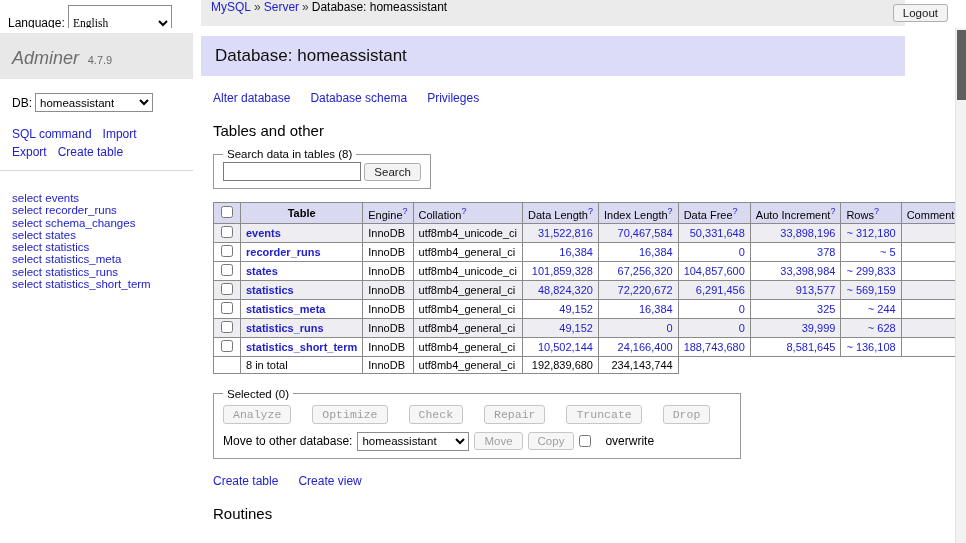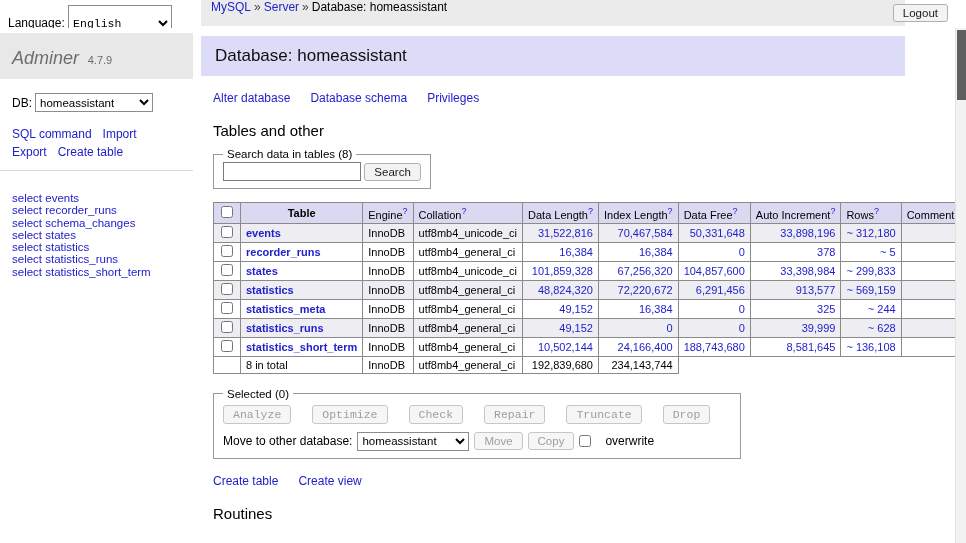--- a/index.html
+++ b/index.html
@@ -7,21 +7,21 @@
   body {
     width: 966px; height: 543px; overflow: hidden; position: relative;
     background: #fff; color: #000;
     font-family: "Liberation Sans", "DejaVu Sans", sans-serif; font-size: 12px;
   }
   a { color: var(--link, #2121cc); text-decoration: none; cursor: pointer; }
 
   
   #topbar { position: absolute; top: 0; left: 0; right: 0; height: 28px; background: #fff; }
   #lang { position: absolute; top: 5px; left: 8px; }
-  #lang select { width: 104px; font-size: 11.5px; font-family: Liberation Mono, monospace; border: 1px solid #8c8c8c; background: #fff; height: 36px; }
+  #lang select { width: 104px; font-size: 11.5px; font-family: Liberation Serif, serif; border: 1px solid #8c8c8c; background: #fff; height: 36px; }
   #breadcrumb { position: absolute; left: 201px; top: 0; width: 704px; height: 26px; background: var(--breadcrumb-bg, #ebebeb); padding: 0 10px; white-space: nowrap; }
   #breadcrumb .sep { color: #444; margin: 0 3px; }
   #logout { position: absolute; top: 4px; right: 18px; }
 
   button, .btn {
     font-family: inherit; font-size: 11.5px; color: #1a1a1a;
     background: #f3f3f3; border: 1px solid #b0b0b0; border-radius: 3px; padding: 2px 9px; cursor: pointer;
   }
   button:disabled { color: #9e9e9e; background: #f6f6f6; border-color: #c6c6c6; cursor: default; }
 
@@ -102,20 +102,21 @@
   <p class="side-actions">
     <a>SQL command</a><a>Import</a><br>
     <a>Export</a><a>Create table</a>
   </p>
   <div id="side-tables">
       <a>select events</a>
       <a>select recorder_runs</a>
       <a>select schema_changes</a>
       <a>select states</a>
       <a>select statistics</a>
+      <a>select statistics_meta</a>
       <a>select statistics_runs</a>
       <a>select statistics_short_term</a>
     </div>
 </div>
 
 <div id="main">
   <h2>Database: homeassistant</h2>
   <div class="inner">
     <p class="nav-links">
       <a>Alter database</a><a>Database schema</a><a>Privileges</a>

